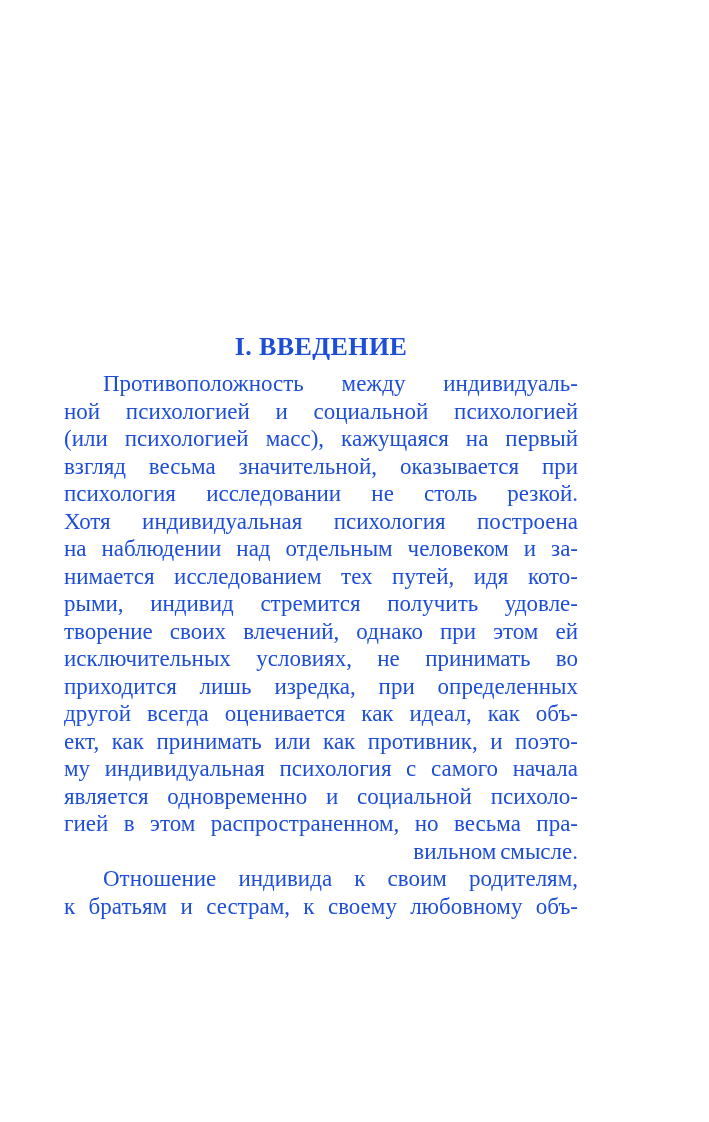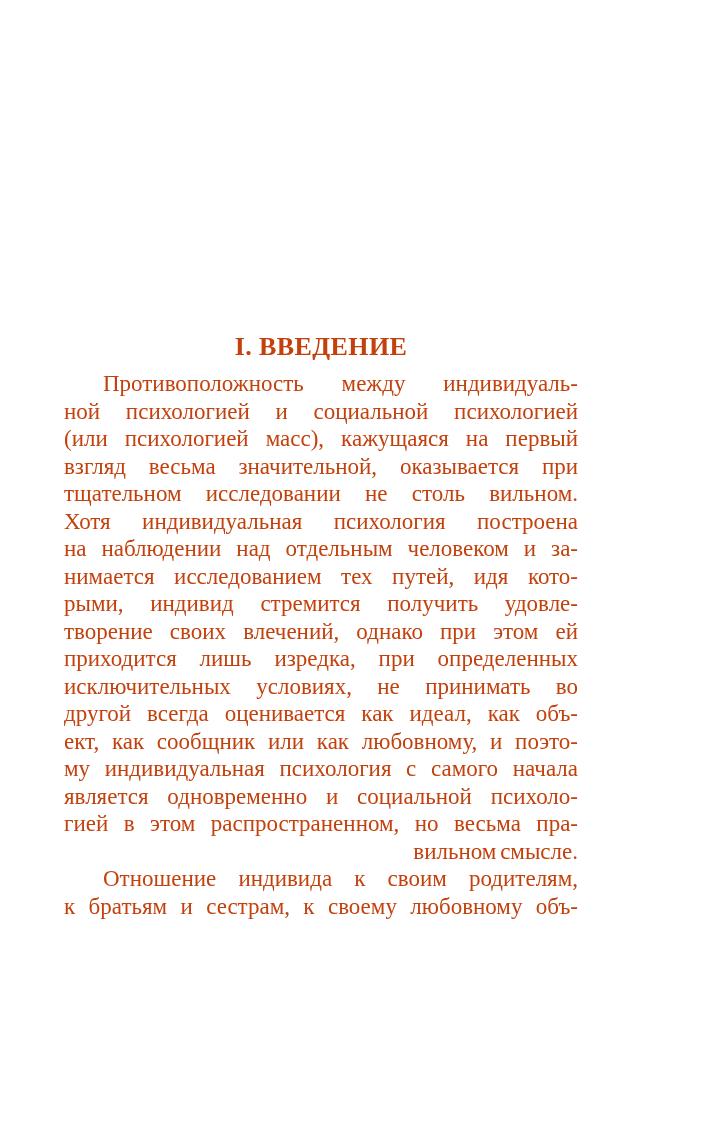--- a/index.html
+++ b/index.html
@@ -7,21 +7,21 @@
     padding: 0;
     background: #ffffff;
   }
   .page {
     position: relative;
     width: 709px;
     height: 1122px;
     background: #ffffff;
     overflow: hidden;
     font-family: "Liberation Serif", "DejaVu Serif", serif;
-    color: #c2410c;
+    color: #1d4ed8;
   }
   .chapter-title {
     position: absolute;
     left: 64px;
     top: 334px;
     width: 514px;
     text-align: center;
     font-size: 26px;
     line-height: 26px;
     font-weight: 700;
@@ -53,30 +53,30 @@
 
 <div class="page">
   <div class="chapter-title">I. ВВЕДЕНИЕ</div>
 
   <div class="body-text">
 
   <div class="line justify indent">Противоположность между индивидуаль-</div>
       <div class="line justify">ной психологией и социальной психологией</div>
       <div class="line justify">(или психологией масс), кажущаяся на первый</div>
       <div class="line justify">взгляд весьма значительной, оказывается при</div>
-      <div class="line justify">тщательном исследовании не столь вильном.</div>
+      <div class="line justify">психология исследовании не столь резкой.</div>
       <div class="line justify">Хотя индивидуальная психология построена</div>
       <div class="line justify">на наблюдении над отдельным человеком и за-</div>
       <div class="line justify">нимается исследованием тех путей, идя кото-</div>
       <div class="line justify">рыми, индивид стремится получить удовле-</div>
       <div class="line justify">творение своих влечений, однако при этом ей</div>
+      <div class="line justify">исключительных условиях, не принимать во</div>
       <div class="line justify">приходится лишь изредка, при определенных</div>
-      <div class="line justify">исключительных условиях, не принимать во</div>
       <div class="line justify">другой всегда оценивается как идеал, как объ-</div>
-      <div class="line justify">ект, как сообщник или как любовному, и поэто-</div>
+      <div class="line justify">ект, как принимать или как противник, и поэто-</div>
       <div class="line justify">му индивидуальная психология с самого начала</div>
       <div class="line justify">является одновременно и социальной психоло-</div>
       <div class="line justify">гией в этом распространенном, но весьма пра-</div>
       <div class="line">вильном смысле.</div>
       <div class="line justify indent">Отношение индивида к своим родителям,</div>
       <div class="line justify">к братьям и сестрам, к своему любовному объ-</div>
     </div>
 </div>
 
 </body></html>

